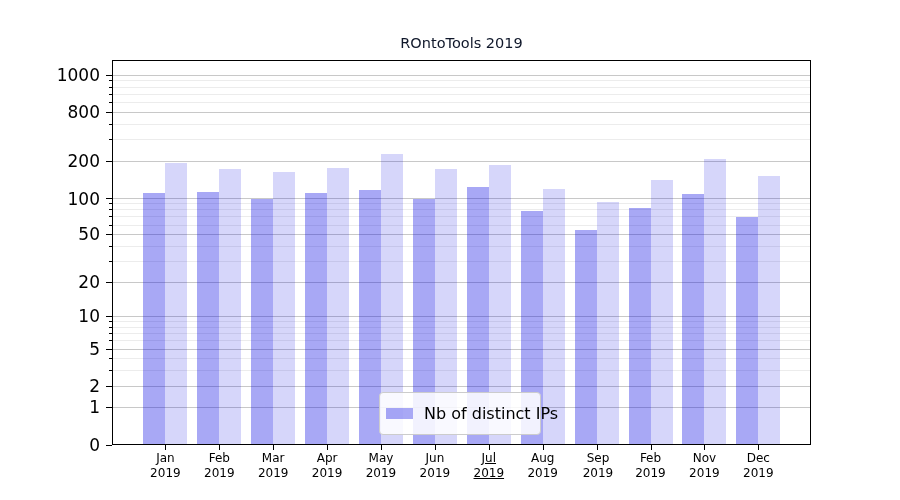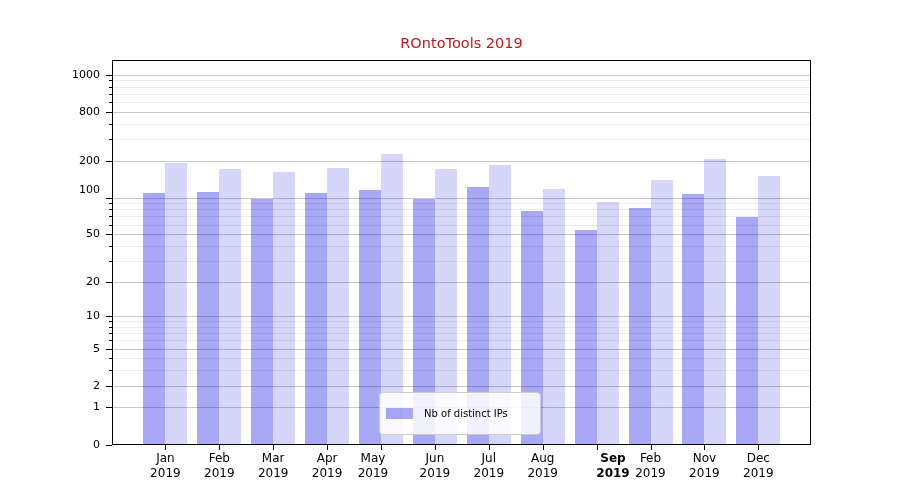--- a/index.html
+++ b/index.html
@@ -3,47 +3,47 @@
 <meta charset="utf-8">
 <style>
   html,body{margin:0;padding:0;background:#fff;}
   #figure{
     position:relative;width:900px;height:500px;background:#ffffff;
     font-family:"DejaVu Sans","Liberation Sans",sans-serif;color:#000;
     overflow:hidden;
   }
   #chart-title{
     position:absolute;left:112px;top:35px;width:699px;
-    text-align:center;font-size:14.5px;color:#b91c1c;
+    text-align:center;font-size:14.5px;color:#0f172a;
   }
   .spine{position:absolute;background:#000;z-index:5;}
   #plot{position:absolute;left:113px;top:61px;width:697px;height:383px;z-index:1;}
   .gridline{position:absolute;left:0;width:697px;height:1px;z-index:1;}
   .gridline.major{background:#c8c8c8;}
   .gridline.minor{background:#ececec;}
   .bar{position:absolute;z-index:2;}
   .ytick{position:absolute;background:#000;height:1px;z-index:5;}
   .xtick{position:absolute;background:#000;width:1px;height:5px;z-index:5;}
   .ylabel{
-    position:absolute;width:60px;text-align:right;font-size:11px;
+    position:absolute;width:60px;text-align:right;font-size:17px;
     line-height:16px;color:#000;
   }
   .xlabel{
     position:absolute;width:54px;text-align:center;font-size:12px;
     line-height:15px;color:#000;
   }
   #legend{
     position:absolute;left:379px;top:392px;width:162px;height:43px;
     background:rgba(255,255,255,0.85);border:1px solid #cccccc;
     border-radius:4px;z-index:6;display:flex;flex-direction:column;
     justify-content:center;box-sizing:border-box;padding:2px 6px;
   }
   .legend-row{display:flex;align-items:center;height:19px;}
   .legend-swatch{width:27px;height:11px;flex:0 0 27px;}
-  .legend-label{margin-left:11px;font-size:10px;white-space:nowrap;}
+  .legend-label{margin-left:11px;font-size:16px;white-space:nowrap;}
 </style>
 </head>
 <body>
 
 <div id="figure">
   <div id="chart-title">ROntoTools 2019</div>
 
   <div class="spine" style="left:112px;top:60px;width:1px;height:385px;"></div>
   <div class="spine" style="left:810px;top:60px;width:1px;height:385px;"></div>
   <div class="spine" style="left:112px;top:60px;width:699px;height:1px;"></div>
@@ -136,21 +136,21 @@
     <div class="ylabel" style="left: 40px; top: 377.719px;">2</div>
     <div class="ytick" style="left: 106px; width: 6px; top: 348.632px;"></div>
     <div class="ylabel" style="left: 40px; top: 340.632px;">5</div>
     <div class="ytick" style="left: 106px; width: 6px; top: 316.2px;"></div>
     <div class="ylabel" style="left: 40px; top: 308.2px;">10</div>
     <div class="ytick" style="left: 106px; width: 6px; top: 281.603px;"></div>
     <div class="ylabel" style="left: 40px; top: 273.603px;">20</div>
     <div class="ytick" style="left: 106px; width: 6px; top: 234.127px;"></div>
     <div class="ylabel" style="left: 40px; top: 226.127px;">50</div>
     <div class="ytick" style="left: 106px; width: 6px; top: 197.568px;"></div>
-    <div class="ylabel" style="left: 40px; top: 182px; text-align: right;">100</div>
+    <div class="ylabel" style="left: 40px; top: 191px; text-align: right;">100</div>
     <div class="ytick" style="left: 106px; width: 6px; top: 160.746px;"></div>
     <div class="ylabel" style="left: 40px; top: 152.746px;">200</div>
     <div class="ytick" style="left: 106px; width: 6px; top: 111.88px;"></div>
     <div class="ylabel" style="left: 40px; top: 103.88px;">800</div>
     <div class="ytick" style="left: 106px; width: 6px; top: 74.8465px;"></div>
     <div class="ylabel" style="left: 40px; top: 66.8465px;">1000</div>
     <div class="xtick" style="left: 165.4px; top: 445px;"></div>
     <div class="xlabel" style="left: 138.4px; top: 451px;">
       <div>Jan</div>
       <div>2019</div>
@@ -164,41 +164,41 @@
     <div class="xlabel" style="left: 246.2px; top: 451px;">
       <div>Mar</div>
       <div>2019</div>
     </div>
     <div class="xtick" style="left: 327.1px; top: 445px;"></div>
     <div class="xlabel" style="left: 300.1px; top: 451px;">
       <div>Apr</div>
       <div>2019</div>
     </div>
     <div class="xtick" style="left: 381px; top: 445px;"></div>
-    <div class="xlabel" style="left: 346px; top: 451px;">
+    <div class="xlabel" style="left: 354px; top: 451px;">
       <div>May</div>
       <div>2019</div>
     </div>
     <div class="xtick" style="left: 434.9px; top: 445px;"></div>
     <div class="xlabel" style="left: 407.9px; top: 451px;">
       <div>Jun</div>
       <div>2019</div>
     </div>
     <div class="xtick" style="left: 488.8px; top: 445px;"></div>
-    <div class="xlabel" style="left: 461.8px; top: 451px;">
+    <div class="xlabel" style="left: 461.8px; top: 451px; text-decoration: underline;">
       <div>Jul</div>
       <div>2019</div>
     </div>
     <div class="xtick" style="left: 542.7px; top: 445px;"></div>
     <div class="xlabel" style="left: 515.7px; top: 451px;">
       <div>Aug</div>
       <div>2019</div>
     </div>
     <div class="xtick" style="left: 596.6px; top: 445px;"></div>
-    <div class="xlabel" style="left: 586px; top: 451px; font-weight: bold;">
+    <div class="xlabel" style="left: 571px; top: 451px;">
       <div>Sep</div>
       <div>2019</div>
     </div>
     <div class="xtick" style="left: 650.5px; top: 445px;"></div>
     <div class="xlabel" style="left: 623.5px; top: 451px;">
       <div>Feb</div>
       <div>2019</div>
     </div>
     <div class="xtick" style="left: 704.4px; top: 445px;"></div>
     <div class="xlabel" style="left: 677.4px; top: 451px;">

